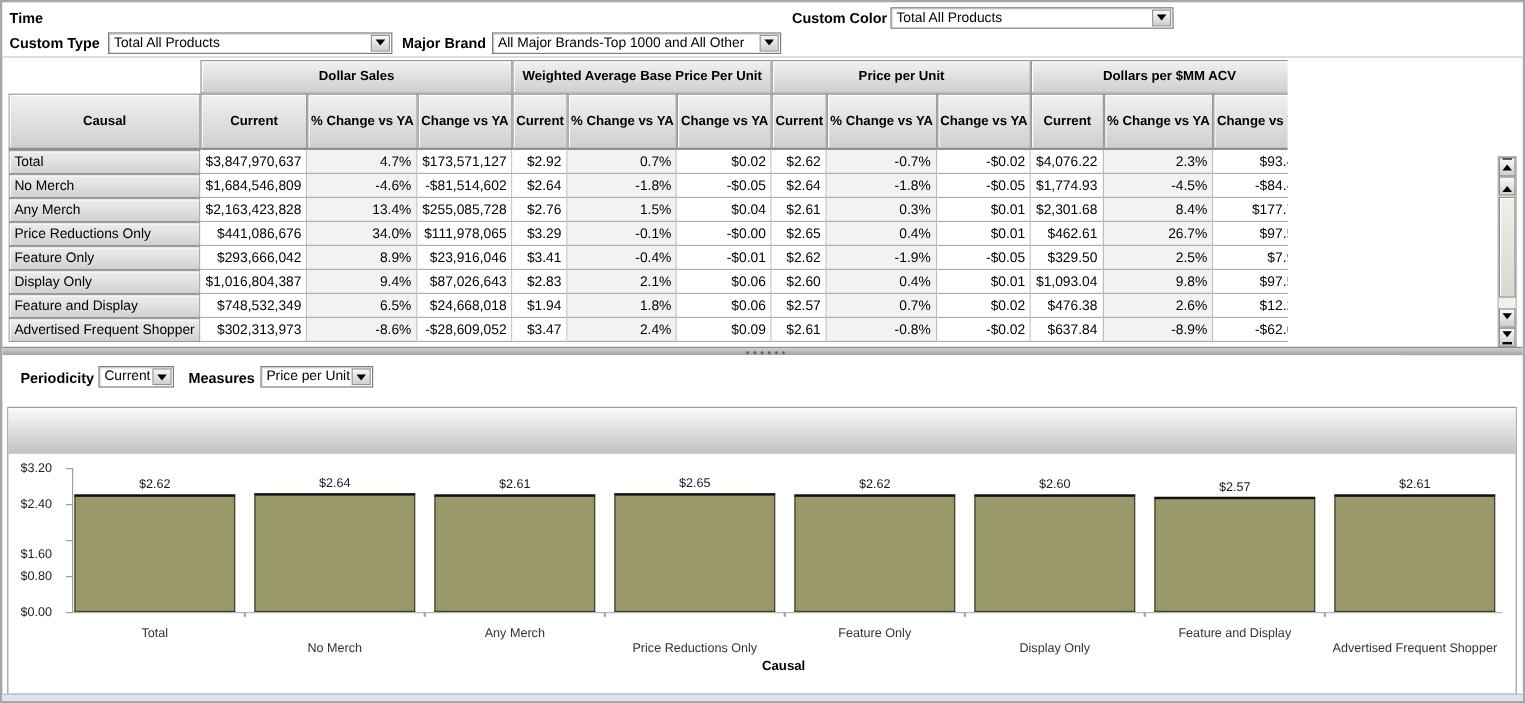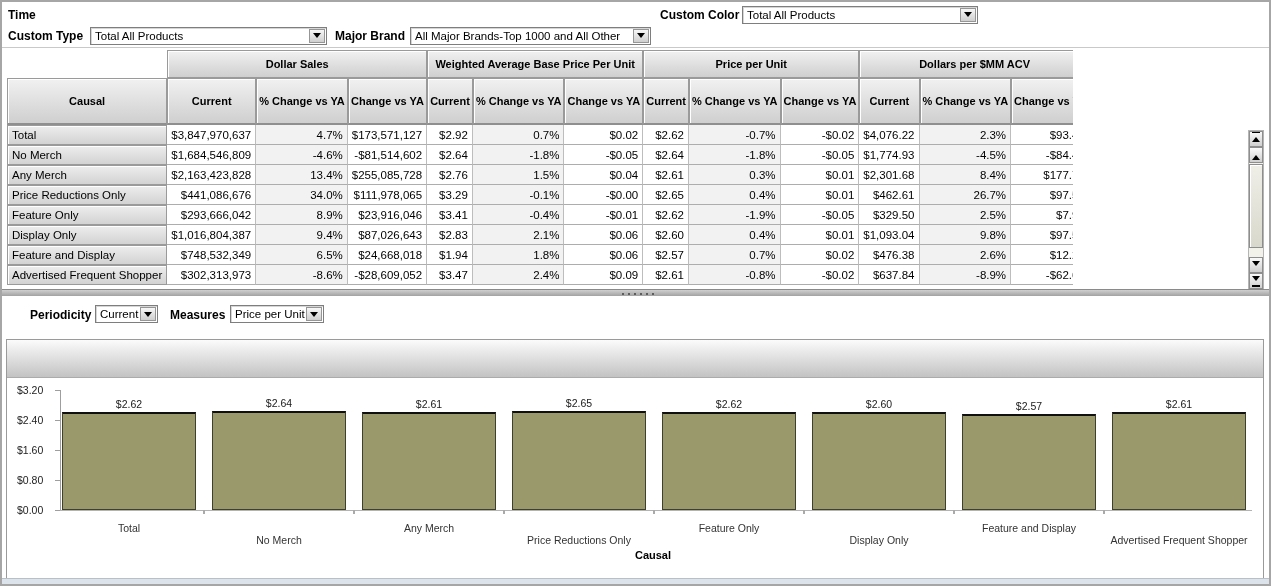--- a/index.html
+++ b/index.html
@@ -54,21 +54,21 @@
   .sb-track { flex:1; position:relative; }
   .sb-thumb { position:absolute; left:0; top:1px; width:14px; height:84px;
               background:linear-gradient(#efefe8,#d8d8cc); border:1px solid #8e8e8e; box-shadow: inset 1px 1px 0 #fff; }
   
   .splitter { position:absolute; left:0; top:287px; width:1267px; height:7px;
               background:linear-gradient(#cfcfcf,#a2a2a2); border-top:1px solid #8a8a8a; }
   .grip { position:absolute; left:618px; top:2px; width:34px; height:4px;
           background-image:radial-gradient(circle, #5d5d5d 1px, transparent 1.4px);
           background-size:6px 4px; background-repeat:repeat-x; }
   
-  .controls { position:absolute; left:13px; top:294px; width:1167px; height:40px; background:#fff; }
+  .controls { position:absolute; left:0; top:294px; width:1167px; height:40px; background:#fff; }
   .clabel { position:absolute; font-weight:bold; font-size:12px; }
   .cl-period { left:15px; top:12px; } .cd-period { position:absolute; left:80px; top:9px; }
   .cl-meas   { left:155px; top:12px; } .cd-meas  { position:absolute; left:215px; top:9px; }
   
   .chart-panel { position:absolute; left:4px; top:337px; width:1258px; height:240px;
                  background:#fff; border:1px solid #9a9a9a; }
   .chart-band { position:absolute; left:0; top:0; width:100%; height:38px;
                 background:linear-gradient(#fbfbfb,#c3c3c3); border-bottom:1px solid #ababab; }
   .ytick-label { position:absolute; width:38px; text-align:left; font-size:10.5px; color:#222; }
   .ytick-mark  { position:absolute; width:5px; height:1px; background:#9e9e9e; }
@@ -325,21 +325,21 @@
 
 <div class="chart-panel">
   <div class="chart-band"></div>
   <div class="yaxis"></div>
   <div class="baseline"></div>
   <div id="chart-dynamic">
       <div class="ytick-label" style="left: 10px; top: 44px;">$3.20</div>
       <div class="ytick-mark" style="left: 48px; top: 50px;"></div>
       <div class="ytick-label" style="left: 10px; top: 74px;">$2.40</div>
       <div class="ytick-mark" style="left: 48px; top: 80px;"></div>
-      <div class="ytick-label" style="left: 10px; top: 104px;">$1.60</div>
+      <div class="ytick-label" style="left: 10px; top: 116px;">$1.60</div>
       <div class="ytick-mark" style="left: 48px; top: 110px;"></div>
       <div class="ytick-label" style="left: 10px; top: 134px;">$0.80</div>
       <div class="ytick-mark" style="left: 48px; top: 140px;"></div>
       <div class="ytick-label" style="left: 10px; top: 164px;">$0.00</div>
       <div class="ytick-mark" style="left: 48px; top: 170px;"></div>
       <div class="bar" style="left: 55px; top: 72px; width: 134px; height: 98px; background: rgb(153, 153, 107);"></div>
       <div class="bar-label" style="left: 55px; top: 58px; width: 134px;">$2.62</div>
       <div class="x-label" style="left: 25px; width: 194px; top: 182px;">Total</div>
       <div class="cat-tick" style="left: 196px;"></div>
       <div class="bar" style="left: 205px; top: 71px; width: 134px; height: 99px; background: rgb(153, 153, 107);"></div>

